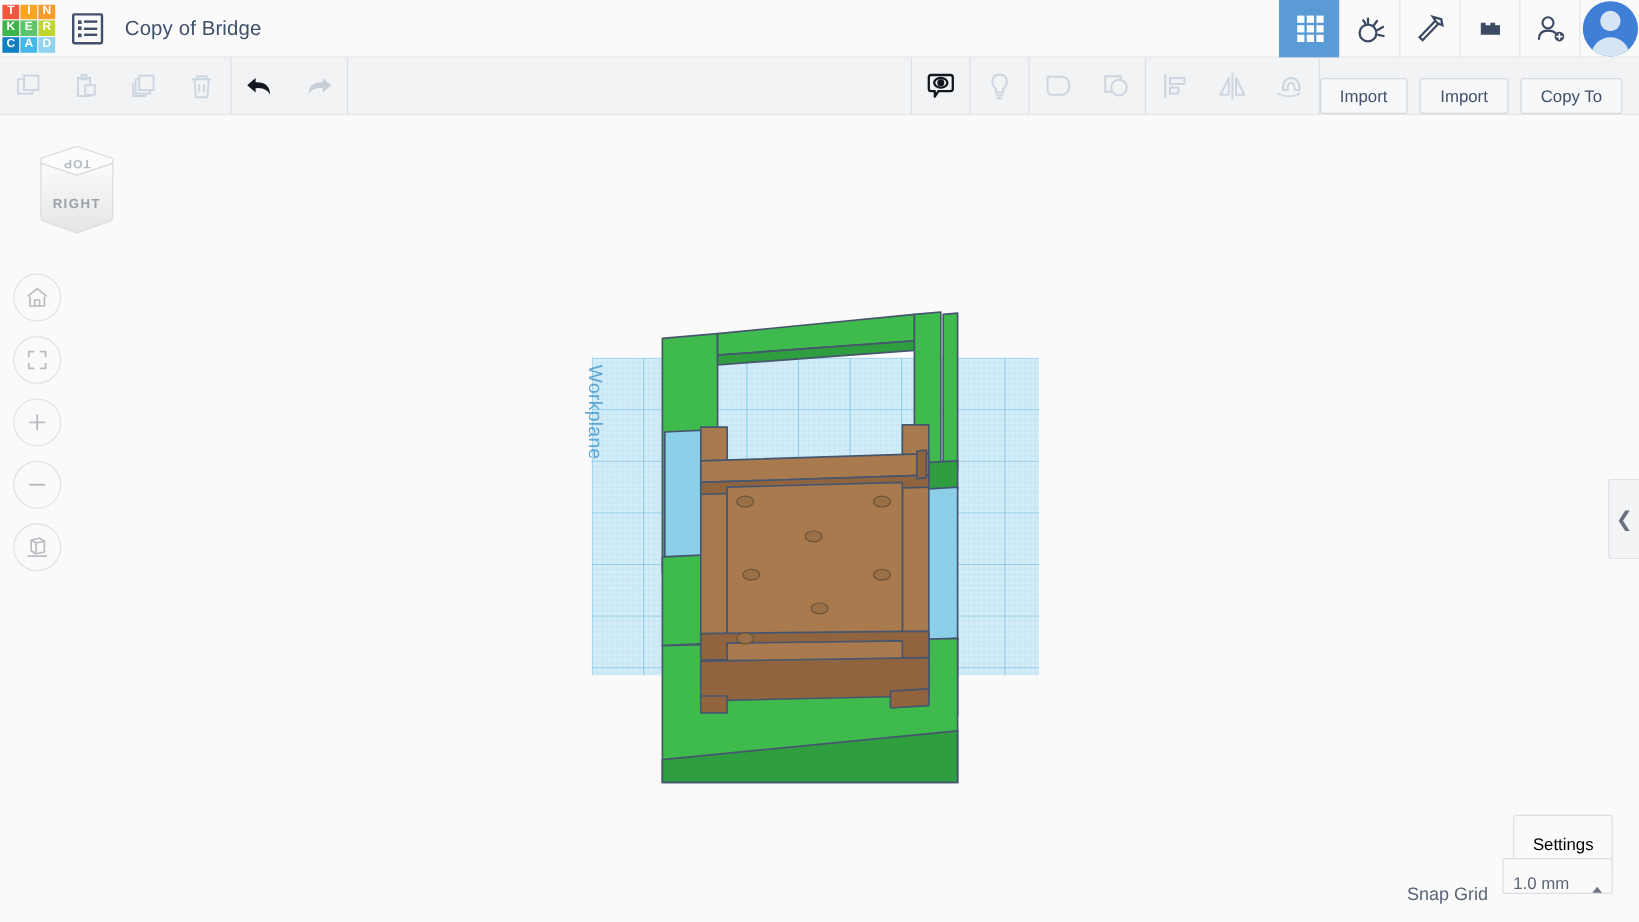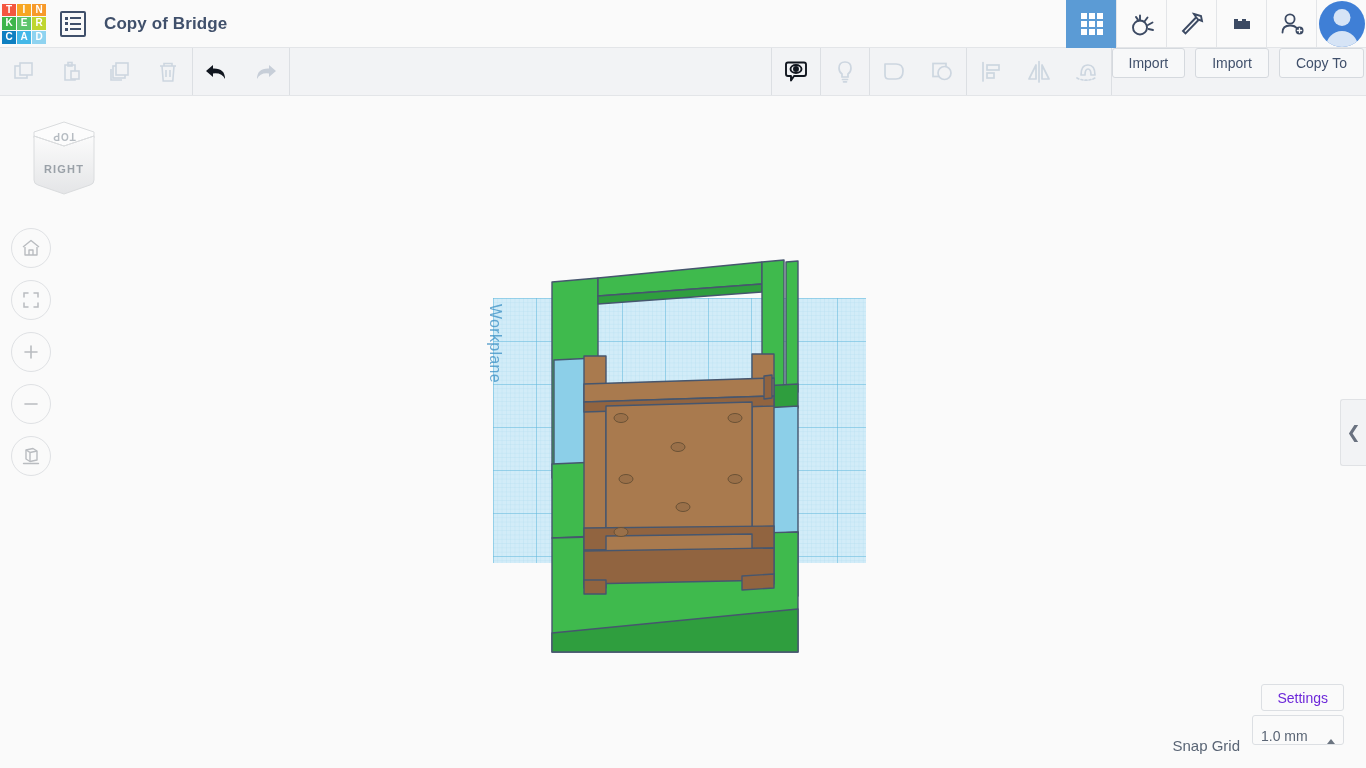--- a/index.html
+++ b/index.html
@@ -42,21 +42,21 @@
     cursor: pointer;
   }
   .doc-lines { width: 16px; height: 14px; display: flex; flex-direction: column; justify-content: space-between; }
   .doc-lines i { display: flex; align-items: center; height: 3px; }
   .doc-lines i::before { content: ""; width: 3px; height: 3px; background: #40506b; margin-right: 2px; }
   .doc-lines i::after { content: ""; flex: 1; height: 2px; background: #40506b; }
 
   .proj-title {
     margin-left: 18px;
     font-size: 17px; color: #40506b;
-    font-weight: 700;
+    font-weight: 400;
     letter-spacing: .1px;
     text-align: right;
   }
 
   .hdr-right {
     margin-left: auto;
     display: flex; align-items: stretch; height: 48px;
   }
   .hdr-icon {
     width: 50px; height: 48px;
@@ -93,21 +93,21 @@
     display: flex; align-items: stretch;
   }
   .tb-group { display: flex; align-items: stretch; }
   .tb-btn {
     width: 48px; height: 47px;
     display: flex; align-items: center; justify-content: center;
     cursor: pointer;
   }
   .tb-sep { width: 1px; background: #dcdfe3; margin: 0; align-self: stretch; }
   .tb-spacer { flex: 1; }
-  .tb-right { display: flex; align-items: flex-start; gap: 10px; padding-right: 2px; }
+  .tb-right { display: flex; align-items: flex-end; gap: 10px; padding-right: 14px; }
   .btn {
     height: 30px; min-width: 72px; padding: 0 16px;
     background: #f7f8f9;
     border: 1px solid #d5d9de;
     border-radius: 3px;
     color: #40506b; font-size: 14px;
     font-family: "Liberation Sans", sans-serif;
     cursor: pointer;
     display: flex; align-items: center; justify-content: center;
   }
@@ -152,24 +152,24 @@
     background: #f2f3f5;
     border: 1px solid #e0e2e5; border-right: none;
     border-radius: 3px 0 0 3px;
     display: flex; align-items: center; justify-content: center;
     cursor: pointer;
     color: #6a7280; font-size: 17px;
   }
 
   
   .settings-btn {
-    position: absolute; right: 22px; bottom: 57px;
-    height: 27px; padding: 0 15px;
+    position: absolute; right: 22px; bottom: 42px;
+    height: 47px; padding: 0 15px;
     background: #fafafa; border: 1px solid #dcdfe3; border-radius: 3px;
-    color: #6d28d9; font-size: 14px;
+    color: #000000; font-size: 14px;
     display: flex; align-items: center; cursor: pointer;
   }
   .snaprow {
     position: absolute; right: 22px; bottom: 14px;
     display: flex; align-items: center; gap: 12px;
   }
   .snaplabel { color: #5a6575; font-size: 15px; margin-top: 32px; }
   .snapsel {
     height: 30px; width: 92px; padding: 0 8px;
     background: #fafafa; border: 1px solid #dcdfe3; border-radius: 3px;

